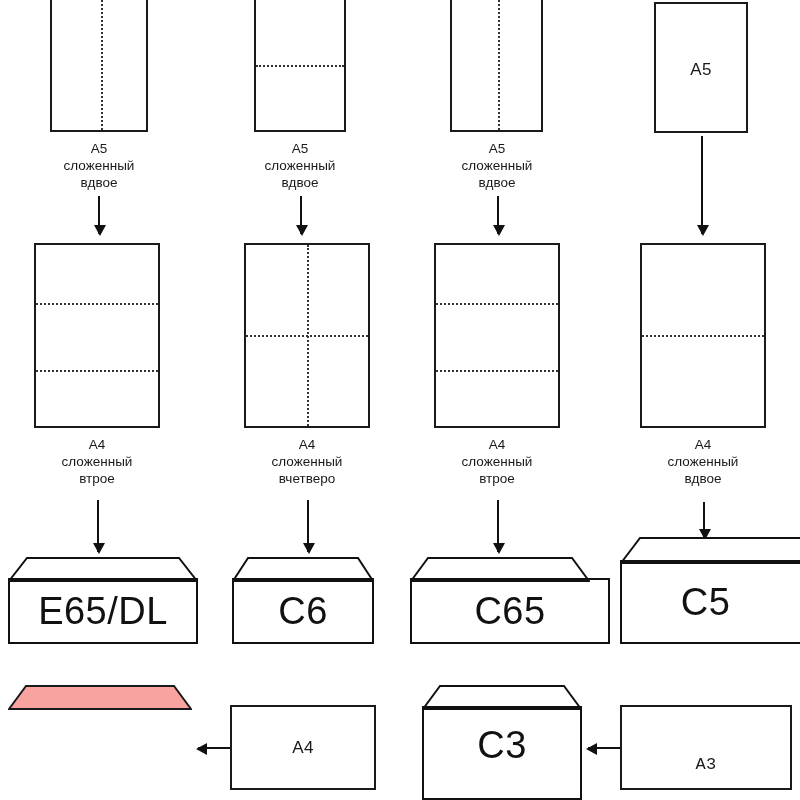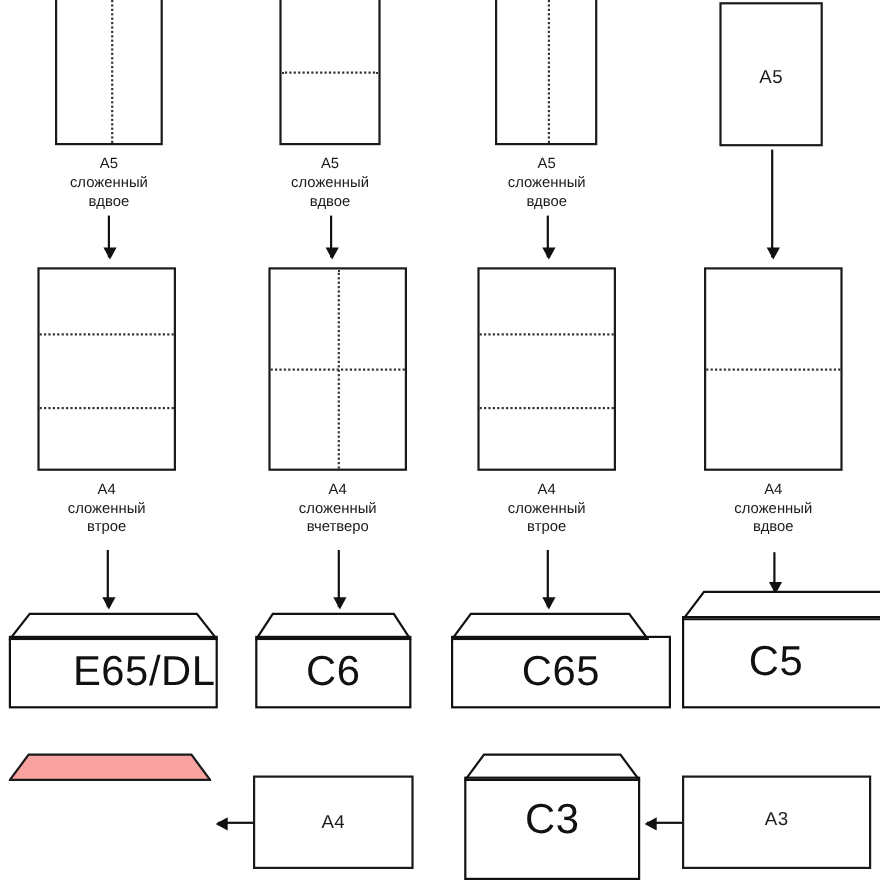--- a/index.html
+++ b/index.html
@@ -186,21 +186,21 @@
   </div>
   <div class="caption" style="left:643px; top:436px; width:120px;">A4
 сложенный
 вдвое</div>
   <div class="arrow-down" style="left:703px; top:502px; height:36px;"></div>
 
   <div class="envelope" style="left:8px; top:556px; width:190px; height:88px;">
     <svg class="env-flap" width="190" height="26" viewBox="0 0 190 26" preserveAspectRatio="none">
       <polygon points="1,25 19,2 171,2 189,25" fill="#ffffff" stroke="#111111" stroke-width="2"></polygon>
     </svg>
-    <div class="env-body" style="top:22px; width:190px; height:66px;justify-content:flex-end;">
+    <div class="env-body" style="top:22px; width:190px; height:66px;">
       <span class="env-label">E65/DL</span>
     </div>
   </div>
 
   <div class="envelope" style="left:232px; top:556px; width:142px; height:88px;padding-left:30px;">
     <svg class="env-flap" width="142" height="26" viewBox="0 0 142 26" preserveAspectRatio="none">
       <polygon points="1,25 16,2 126,2 141,25" fill="#ffffff" stroke="#111111" stroke-width="2"></polygon>
     </svg>
     <div class="env-body" style="top:22px; width:142px; height:66px;">
       <span class="env-label">C6</span>
@@ -238,16 +238,16 @@
   <div class="envelope" style="left:422px; top:684px; width:160px; height:116px;">
     <svg class="env-flap" width="160" height="26" viewBox="0 0 160 26" preserveAspectRatio="none">
       <polygon points="1,25 18,2 142,2 159,25" fill="#ffffff" stroke="#111111" stroke-width="2"></polygon>
     </svg>
     <div class="env-body" style="top:22px; width:160px; height:94px;text-align:right;">
       <span class="env-label" style="position:relative; top:-8px;">C3</span>
     </div>
   </div>
   <div class="arrow-left" style="left:588px; top:747px; width:32px;"></div>
   <div class="sheet" style="left:620px; top:705px; width:172px; height:85px;">
-    <div class="inner-label" style="top:28px;">A3</div>
+    <div class="inner-label" style="top:48px;font-family:Liberation Mono, monospace;">A3</div>
   </div>
 
 </div>
 
 </body></html>

